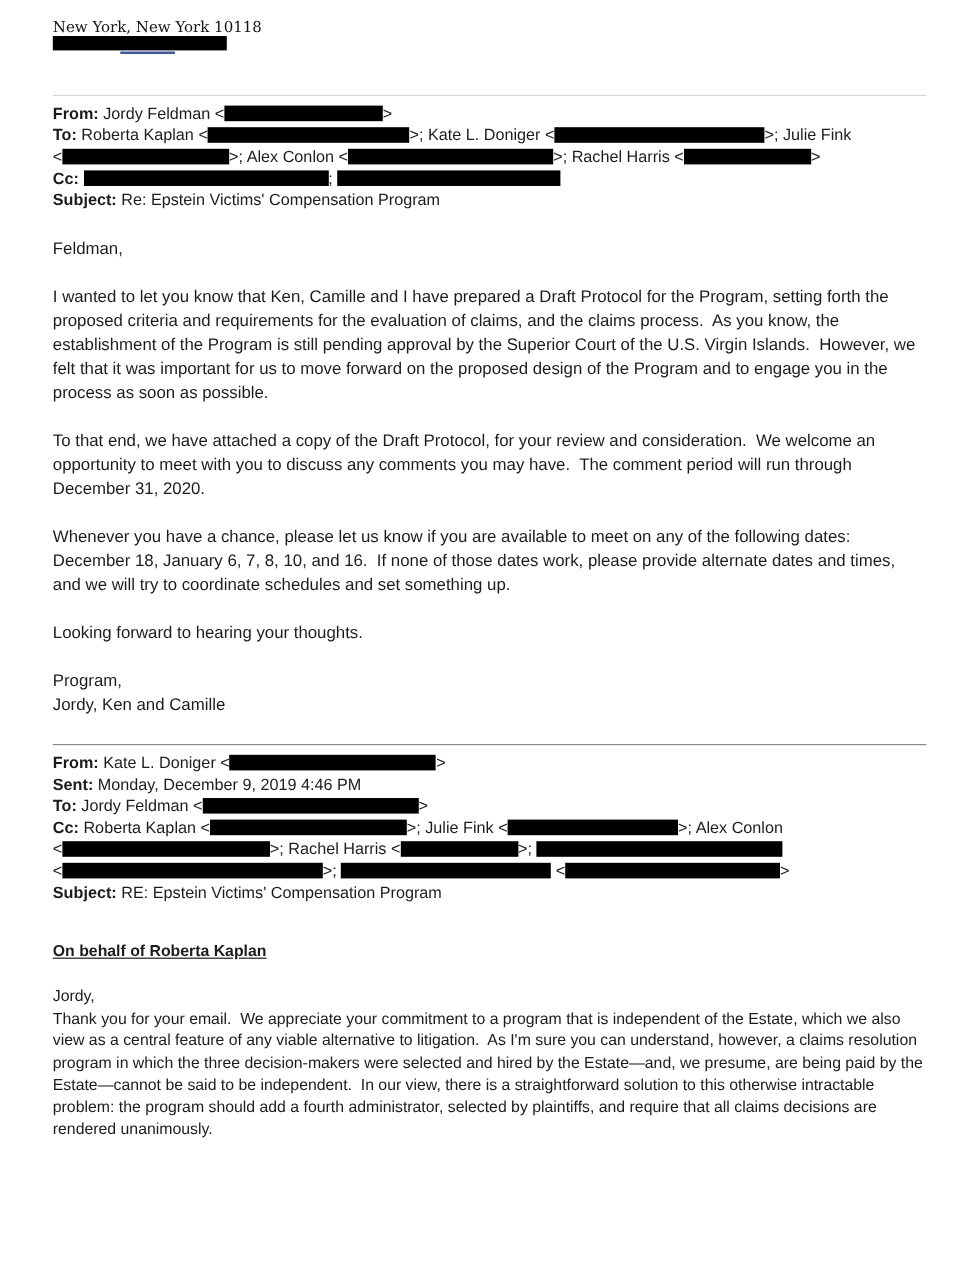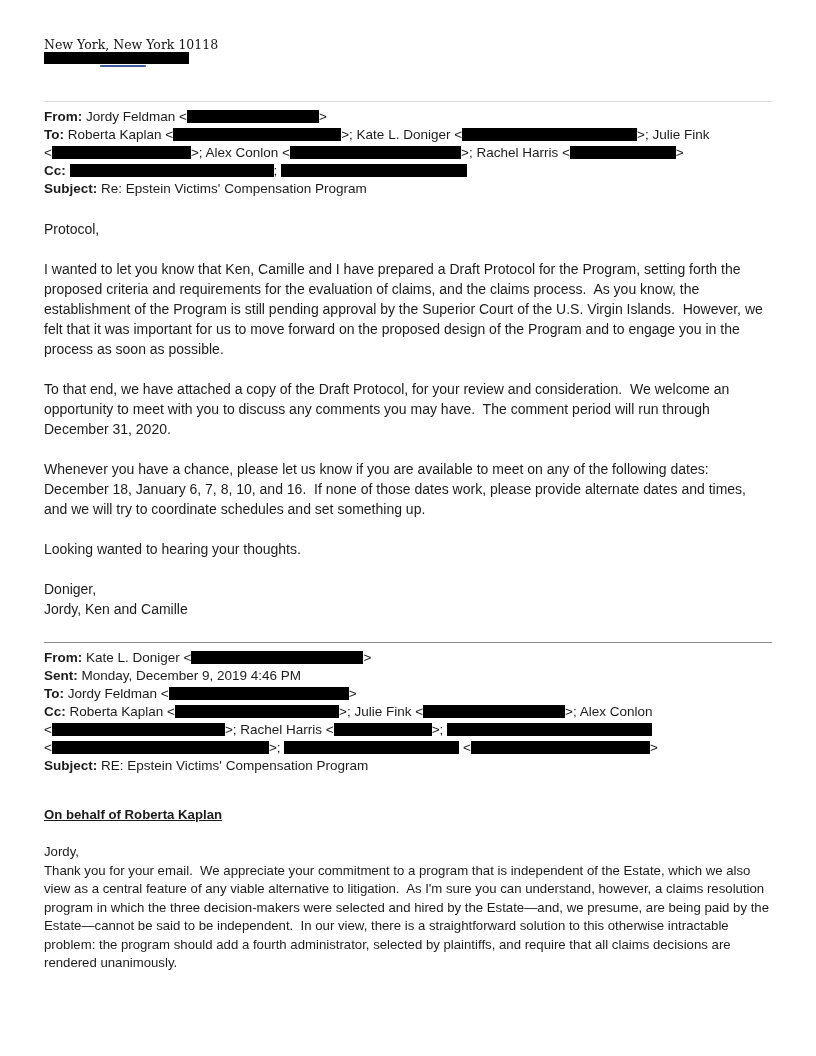--- a/index.html
+++ b/index.html
@@ -1,18 +1,18 @@
 <!DOCTYPE html>
 <html><head>
 <meta charset="utf-8">
 <style>
   html,body{margin:0;padding:0;background:#ffffff;}
   .page{
     width:816px;height:1056px;box-sizing:border-box;
-    padding:38px 44px 0 44px;background:#ffffff;overflow:hidden;
+    padding:16px 44px 0 44px;background:#ffffff;overflow:hidden;
     font-family:"Liberation Sans",sans-serif;color:#1c1c1c;
   }
   
   .letterhead{font-family:"DejaVu Serif",serif;font-size:12.5px;line-height:14px;color:#141414;}
   .lh-line{white-space:pre-wrap;}
   .letterhead .redact{height:12px;vertical-align:-1px;}
   .lh-redline{position:relative;}
   .artifact{position:absolute;left:56px;top:13px;width:46px;height:2px;background:#44569e;border-radius:1px;}
   
   .rule{border:none;border-top:1px solid #d9d9d9;margin:35px 0 0 0;height:0;}
@@ -44,31 +44,31 @@
   <hr class="rule">
 
   <div class="email">
     <div class="eheader">
         <div class="hline"><span class="hlabel">From:</span> Jordy Feldman <span class="nb">&lt;<span class="redact" style="width: 132px;"></span>&gt;</span></div>
         <div class="hline"><span class="hlabel">To:</span> Roberta Kaplan <span class="nb">&lt;<span class="redact" style="width: 168px;"></span>&gt;</span>; Kate L. Doniger <span class="nb">&lt;<span class="redact" style="width: 175px;"></span>&gt;</span>; Julie Fink <span class="nb">&lt;<span class="redact" style="width: 139px;"></span>&gt;</span>; Alex Conlon <span class="nb">&lt;<span class="redact" style="width: 171px;"></span>&gt;</span>; Rachel Harris <span class="nb">&lt;<span class="redact" style="width: 106px;"></span>&gt;</span></div>
         <div class="hline"><span class="hlabel">Cc:</span> <span class="nb"><span class="redact" style="width: 204px;"></span></span>; <span class="nb"><span class="redact" style="width: 186px;"></span></span></div>
         <div class="hline"><span class="hlabel">Subject:</span> Re: Epstein Victims' Compensation Program</div>
       </div>
     <div class="ebody">
-        <div class="para">Protocol,</div>
+        <div class="para">Feldman,</div>
         <div class="blank">&nbsp;</div>
         <div class="para">I wanted to let you know that Ken, Camille and I have prepared a Draft Protocol for the Program, setting forth the proposed criteria and requirements for the evaluation of claims, and the claims process.  As you know, the establishment of the Program is still pending approval by the Superior Court of the U.S. Virgin Islands.  However, we felt that it was important for us to move forward on the proposed design of the Program and to engage you in the process as soon as possible.</div>
         <div class="blank">&nbsp;</div>
         <div class="para">To that end, we have attached a copy of the Draft Protocol, for your review and consideration.  We welcome an opportunity to meet with you to discuss any comments you may have.  The comment period will run through December 31, 2020.</div>
         <div class="blank">&nbsp;</div>
         <div class="para">Whenever you have a chance, please let us know if you are available to meet on any of the following dates: December 18, January 6, 7, 8, 10, and 16.  If none of those dates work, please provide alternate dates and times, and we will try to coordinate schedules and set something up.</div>
         <div class="blank">&nbsp;</div>
-        <div class="para">Looking wanted to hearing your thoughts.</div>
+        <div class="para">Looking forward to hearing your thoughts.</div>
         <div class="blank">&nbsp;</div>
-        <div class="para">Doniger,</div>
+        <div class="para">Program,</div>
         <div class="para">Jordy, Ken and Camille</div>
       </div>
   </div>
 
   <hr class="rule dark">
 
   <div class="email">
     <div class="eheader eheader2">
         <div class="hline"><span class="hlabel">From:</span> Kate L. Doniger <span class="nb">&lt;<span class="redact" style="width: 172px;"></span>&gt;</span></div>
         <div class="hline"><span class="hlabel">Sent:</span> Monday, December 9, 2019 4:46 PM</div>

